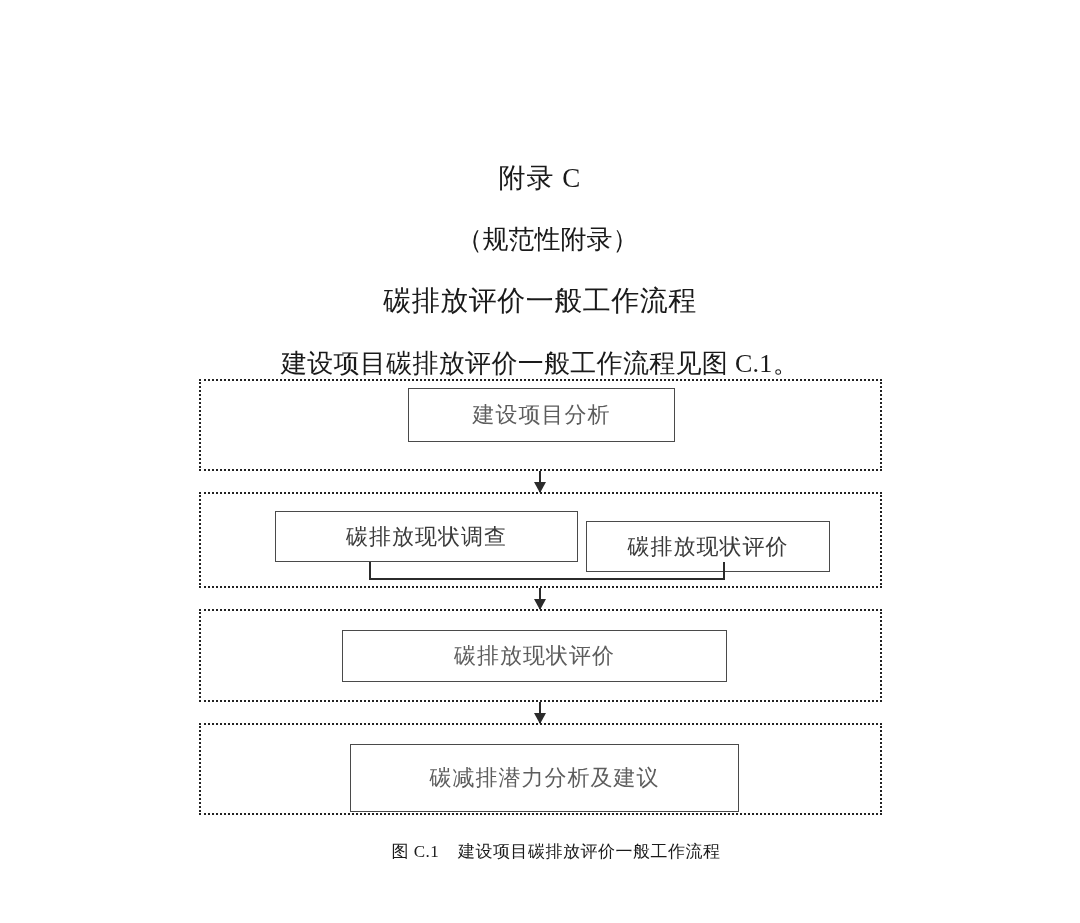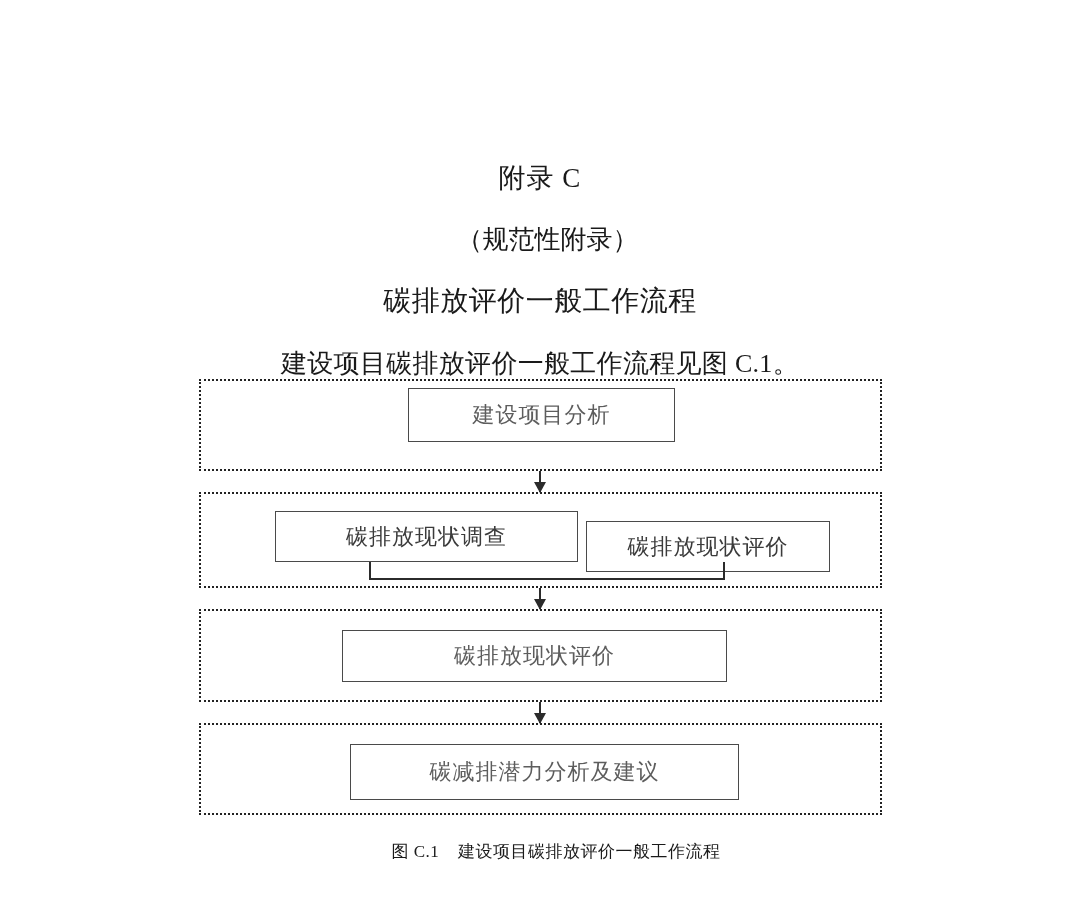--- a/index.html
+++ b/index.html
@@ -115,21 +115,21 @@
     left: 141px;
     top: 19px;
     width: 385px;
     height: 52px;
   }
   
   .node-potential {
     left: 149px;
     top: 19px;
     width: 389px;
-    height: 56px;
+    height: 68px;
   }
 
   
   .connector {
     position: absolute;
     left: 340px;
     width: 2px;
     background: #2b2b2b;
   }
   .connector::after {

